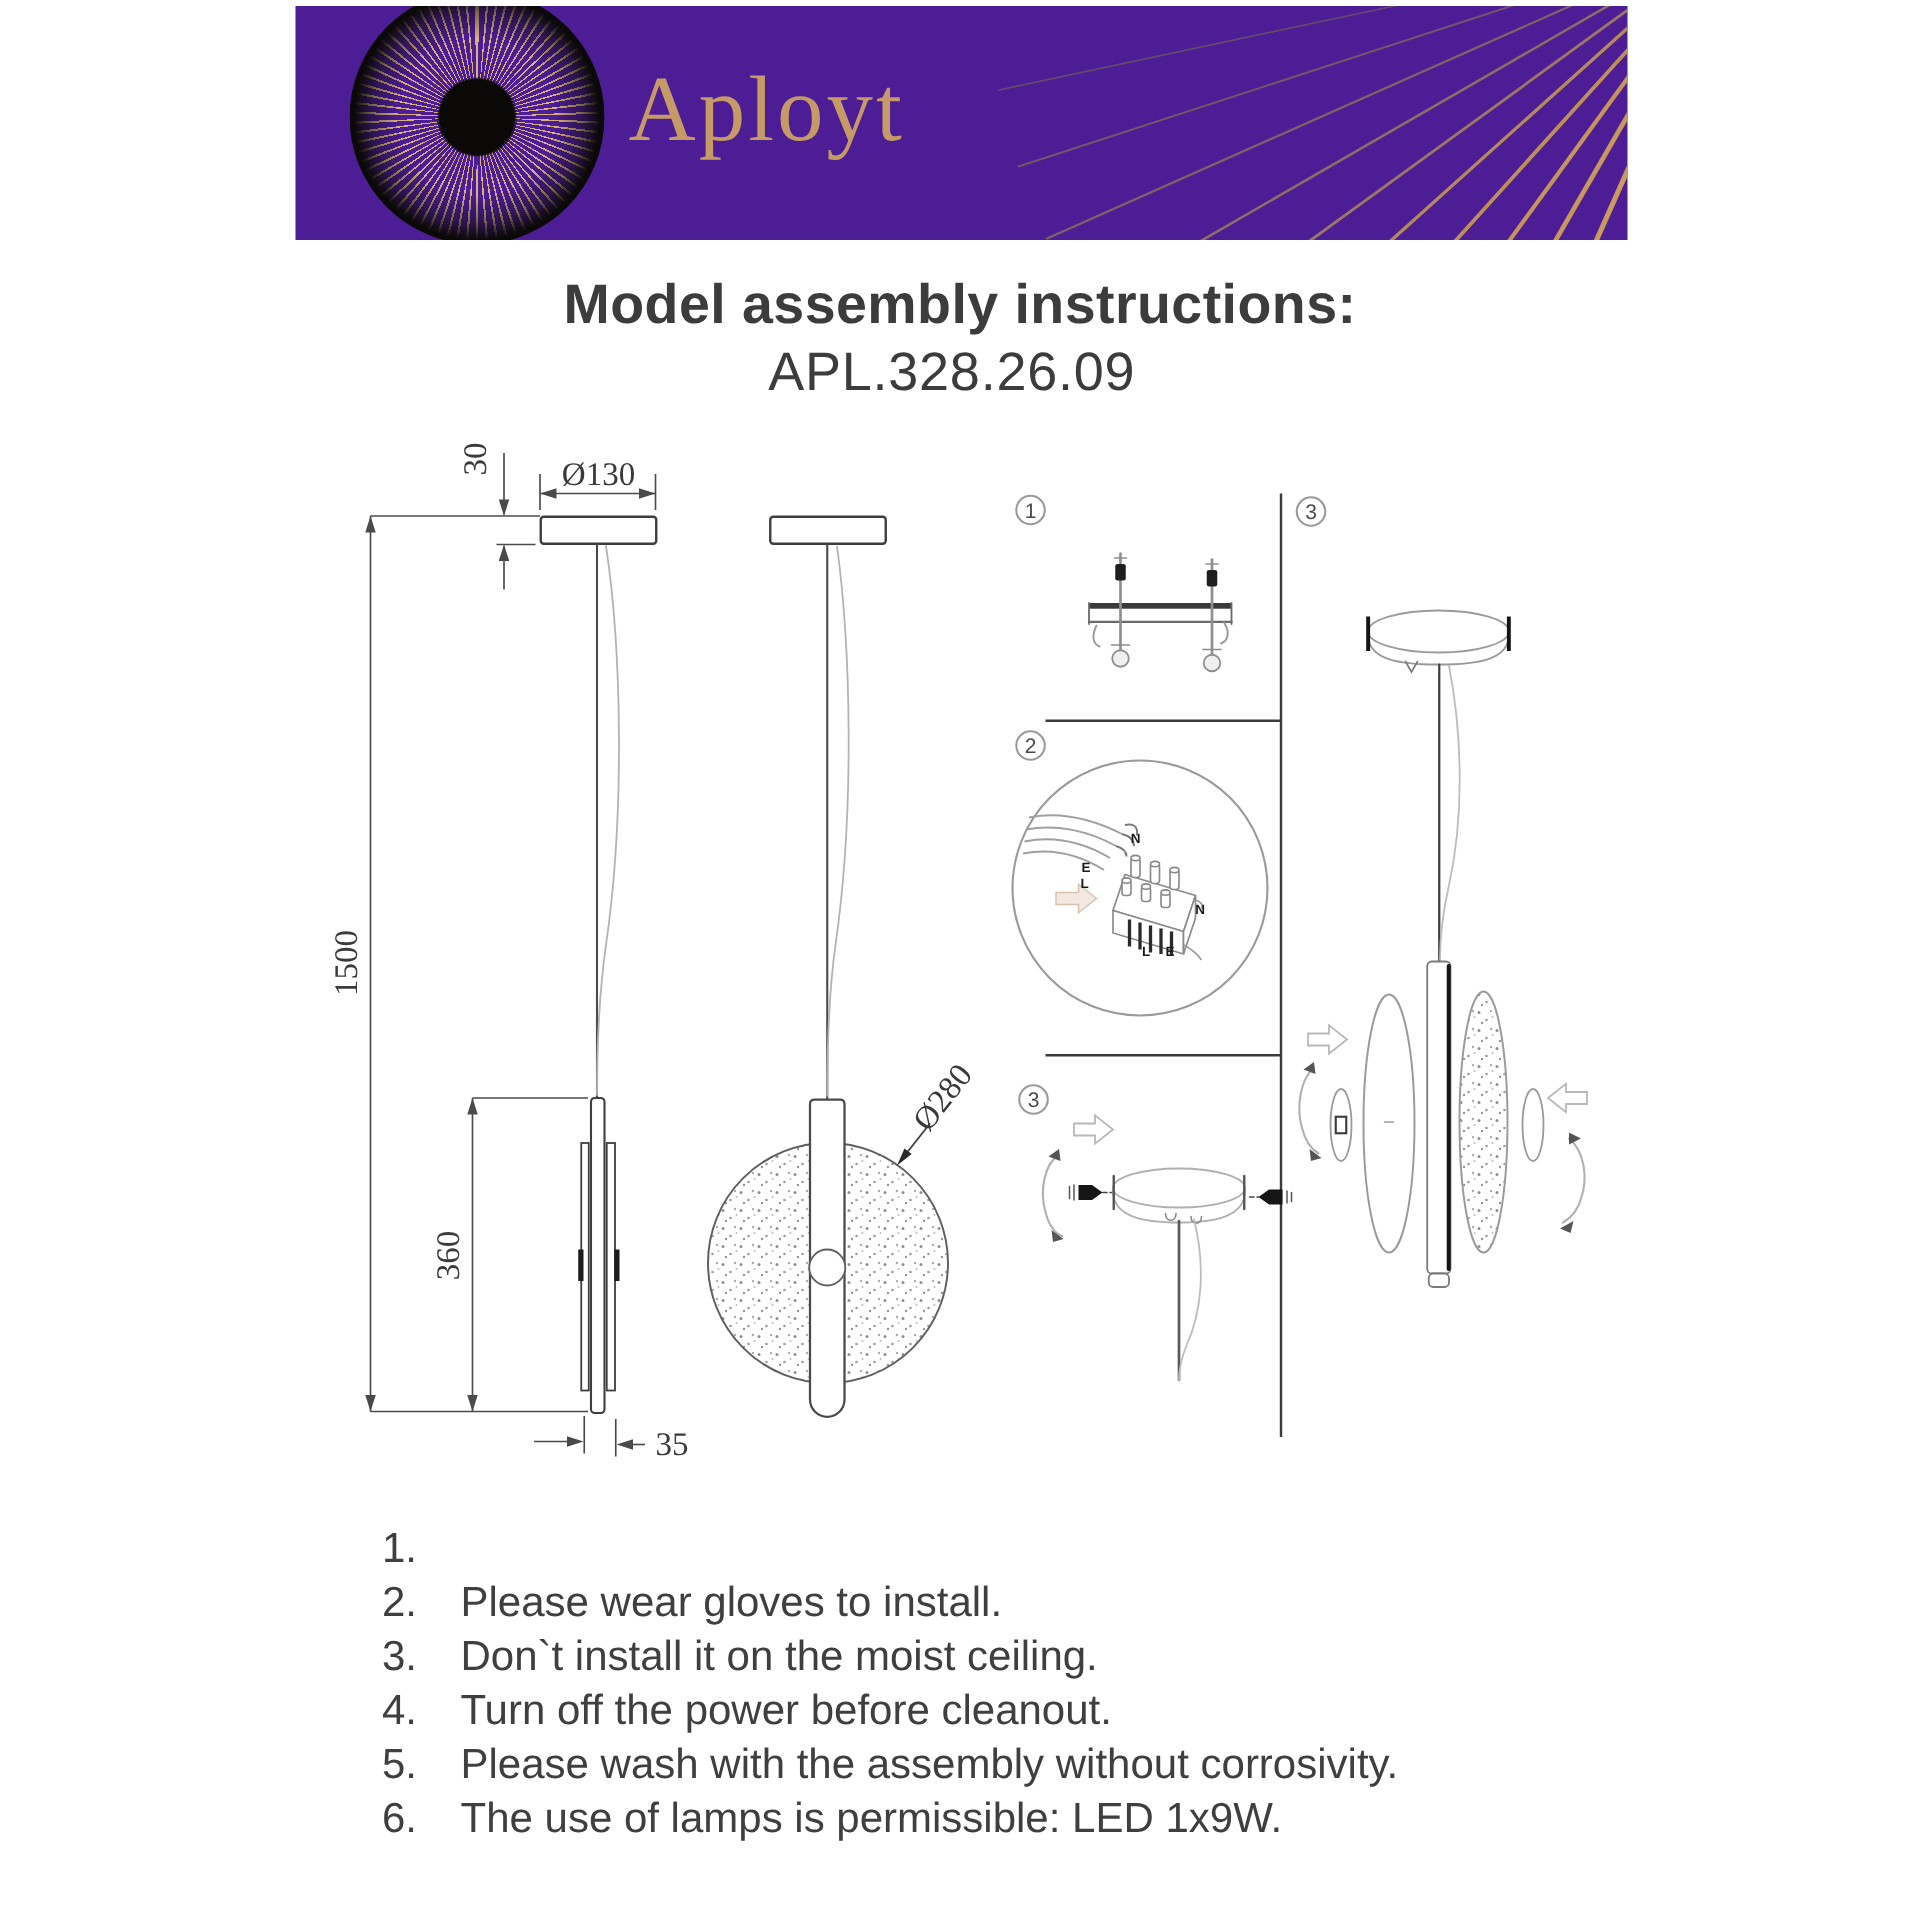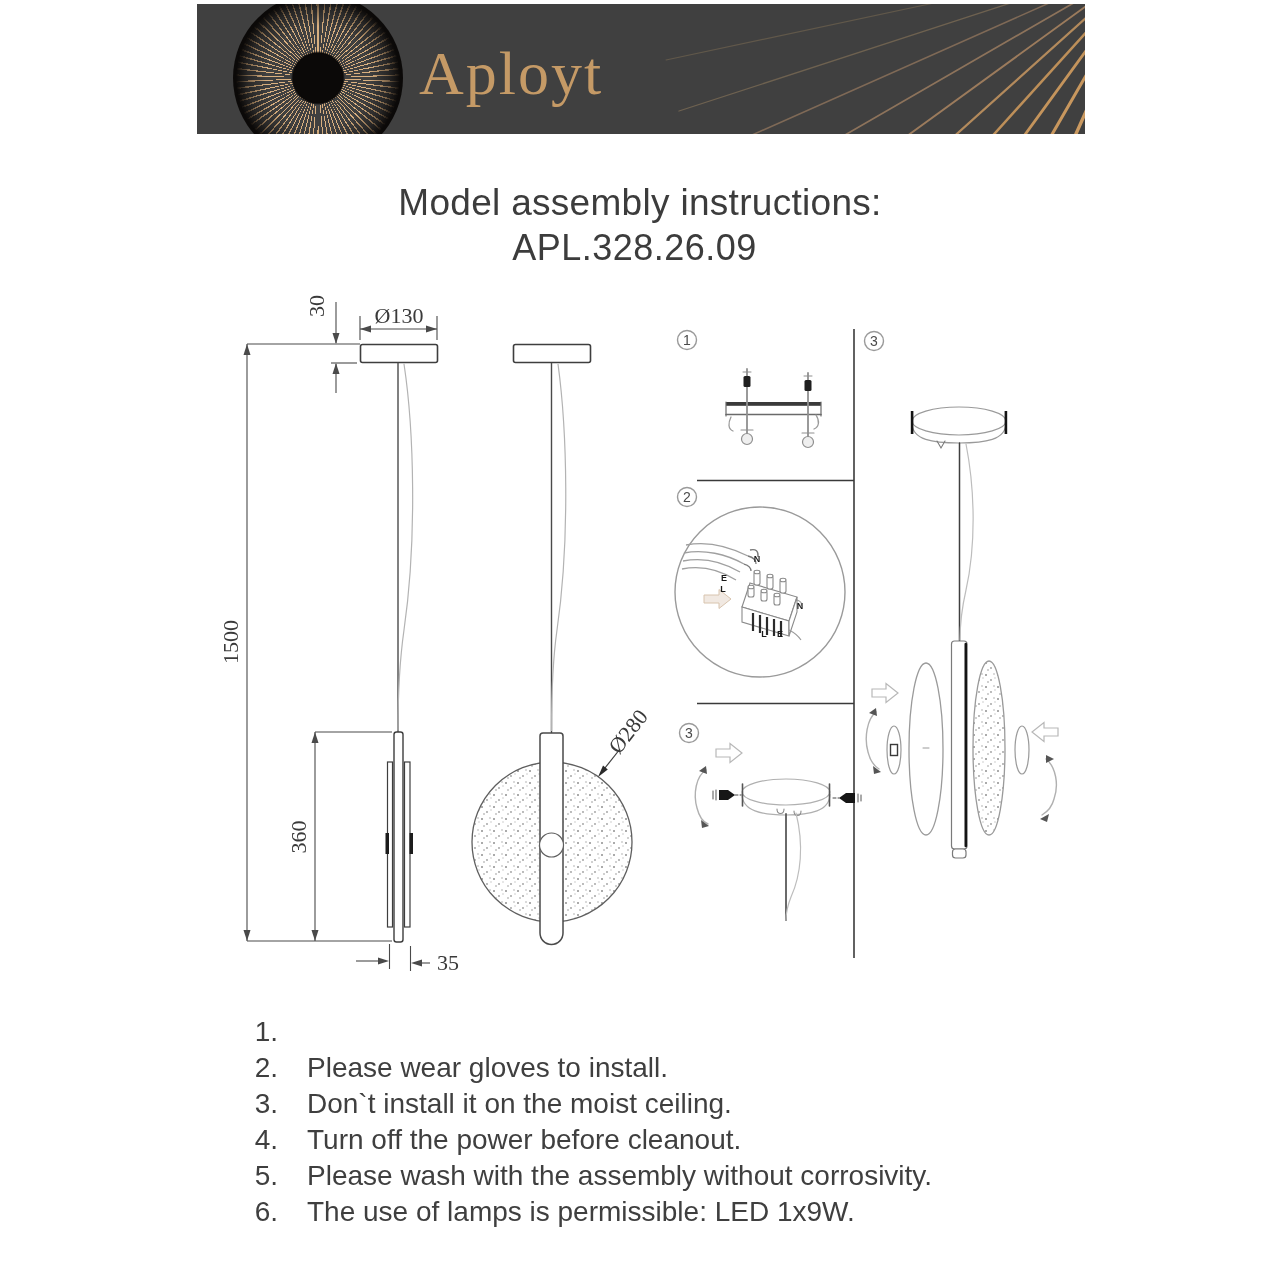--- a/index.html
+++ b/index.html
@@ -2,39 +2,39 @@
 <html><head>
 <meta charset="utf-8">
 <style>
   html,body{margin:0;padding:0;}
   body{
     width:1280px;height:1280px;position:relative;background:#ffffff;
     font-family:"Liberation Sans",sans-serif;overflow:hidden;
   }
   
   .banner{
-    position:absolute;left:197px;top:4px;width:888px;height:130px;
-    background:#404040;overflow:hidden;
+    position:absolute;left:197px;top:4px;width:888px;height:156px;
+    background:#4c1d95;overflow:hidden;
   }
   .sunburst{
     position:absolute;left:36px;top:-11px;width:170px;height:170px;border-radius:50%;
     background:
       radial-gradient(circle,#0b0908 0 25px,rgba(11,9,8,0) 27px 52px,rgba(11,9,8,.45) 70px,#0b0908 82px),
       repeating-conic-gradient(from 0deg,#d9b080 0deg 1.15deg,rgba(11,9,8,0) 1.15deg 4.6deg);
   }
   .brand{
     position:absolute;left:222px;top:38px;
     font-family:"Liberation Serif",serif;font-size:62px;line-height:1;
     color:#c59a66;letter-spacing:2px;
   }
   .rays{position:absolute;right:0;top:0;}
   
   .page-title{
     position:absolute;left:0;top:183px;width:1280px;text-align:center;
-    font-size:37px;line-height:1.1;color:#3c3c3c;letter-spacing:.3px;
+    font-size:37px;line-height:1.1;color:#3c3c3c;letter-spacing:.3px;font-weight:bold;
   }
   .page-model{
     position:absolute;left:0;top:228px;width:1269px;text-align:center;
     font-size:36px;line-height:1.1;color:#3c3c3c;letter-spacing:.5px;
   }
   
   .diagram{position:absolute;left:0;top:0;}
   .dimtxt{font-family:"Liberation Serif",serif;font-size:22px;fill:#3a3a3a;}
   .badge{font-size:14px;fill:#4a4a4a;}
   .wlabel{font-size:9px;font-weight:bold;fill:#1a1a1a;}

